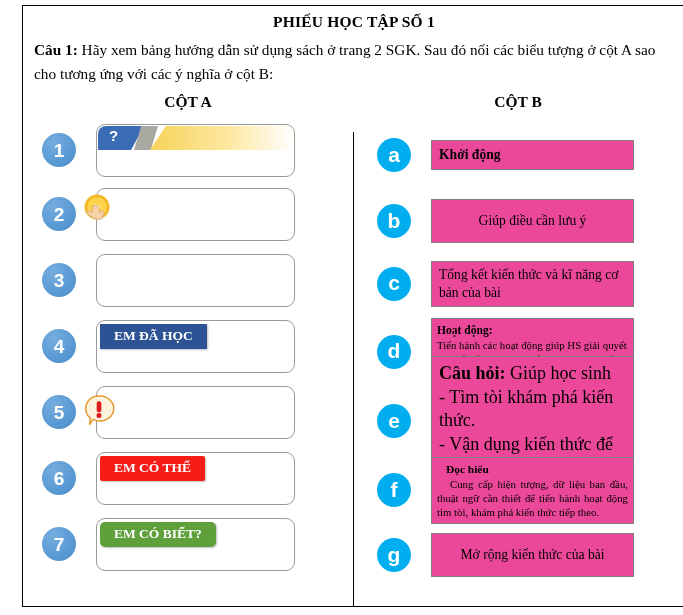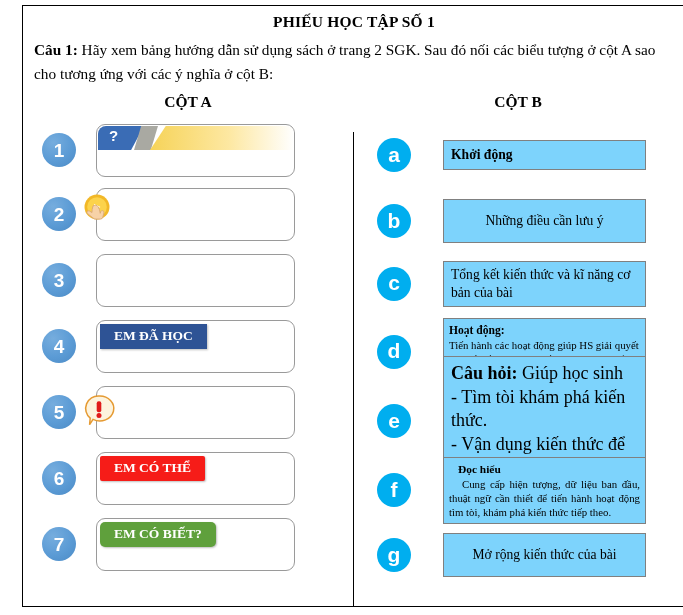--- a/index.html
+++ b/index.html
@@ -208,23 +208,23 @@
     position: absolute;
     left: -16px; top: 6px;
     width: 36px; height: 36px;
     z-index: 3;
   }
 
   
   .box {
     width: 203px;
     border: 1.4px solid #808080;
-    background: #7dd3fc;
+    background: #ec4899;
     box-sizing: border-box;
-    margin-left: 32px;
+    margin-left: 20px;
     padding: 5px 7px 5px 7px;
     font-size: 13.4px;
     line-height: 1.33;
   }
   .box.big   { font-size: 13.6px; }
   .box.small { font-size: 10.8px; line-height: 1.3; padding: 4px 5px; }
   .box .ttl { font-weight: bold; display: block; }
   .box .ctr { text-align: center; }
   .box .just { text-align: justify; }
   .box .indent { text-indent: 13px; }
@@ -326,21 +326,21 @@
       <div class="row" style="height:72px">
         <div class="letter-badge">a</div>
         <div class="box big">
           <span class="ttl">Khởi động</span>
         </div>
       </div>
 
       <div class="row" style="height:60px">
         <div class="letter-badge">b</div>
         <div class="box big" style="height:44px;display:flex;align-items:center;justify-content:center">
-          <span class="ctr">Những điều cần lưu ý</span>
+          <span class="ctr">Giúp điều cần lưu ý</span>
         </div>
       </div>
 
       <div class="row" style="height:65px">
         <div class="letter-badge">c</div>
         <div class="box big" style="height:46px;display:flex;align-items:center">
           <span>Tổng kết kiến thức và kĩ năng cơ bản của bài</span>
         </div>
       </div>
 

